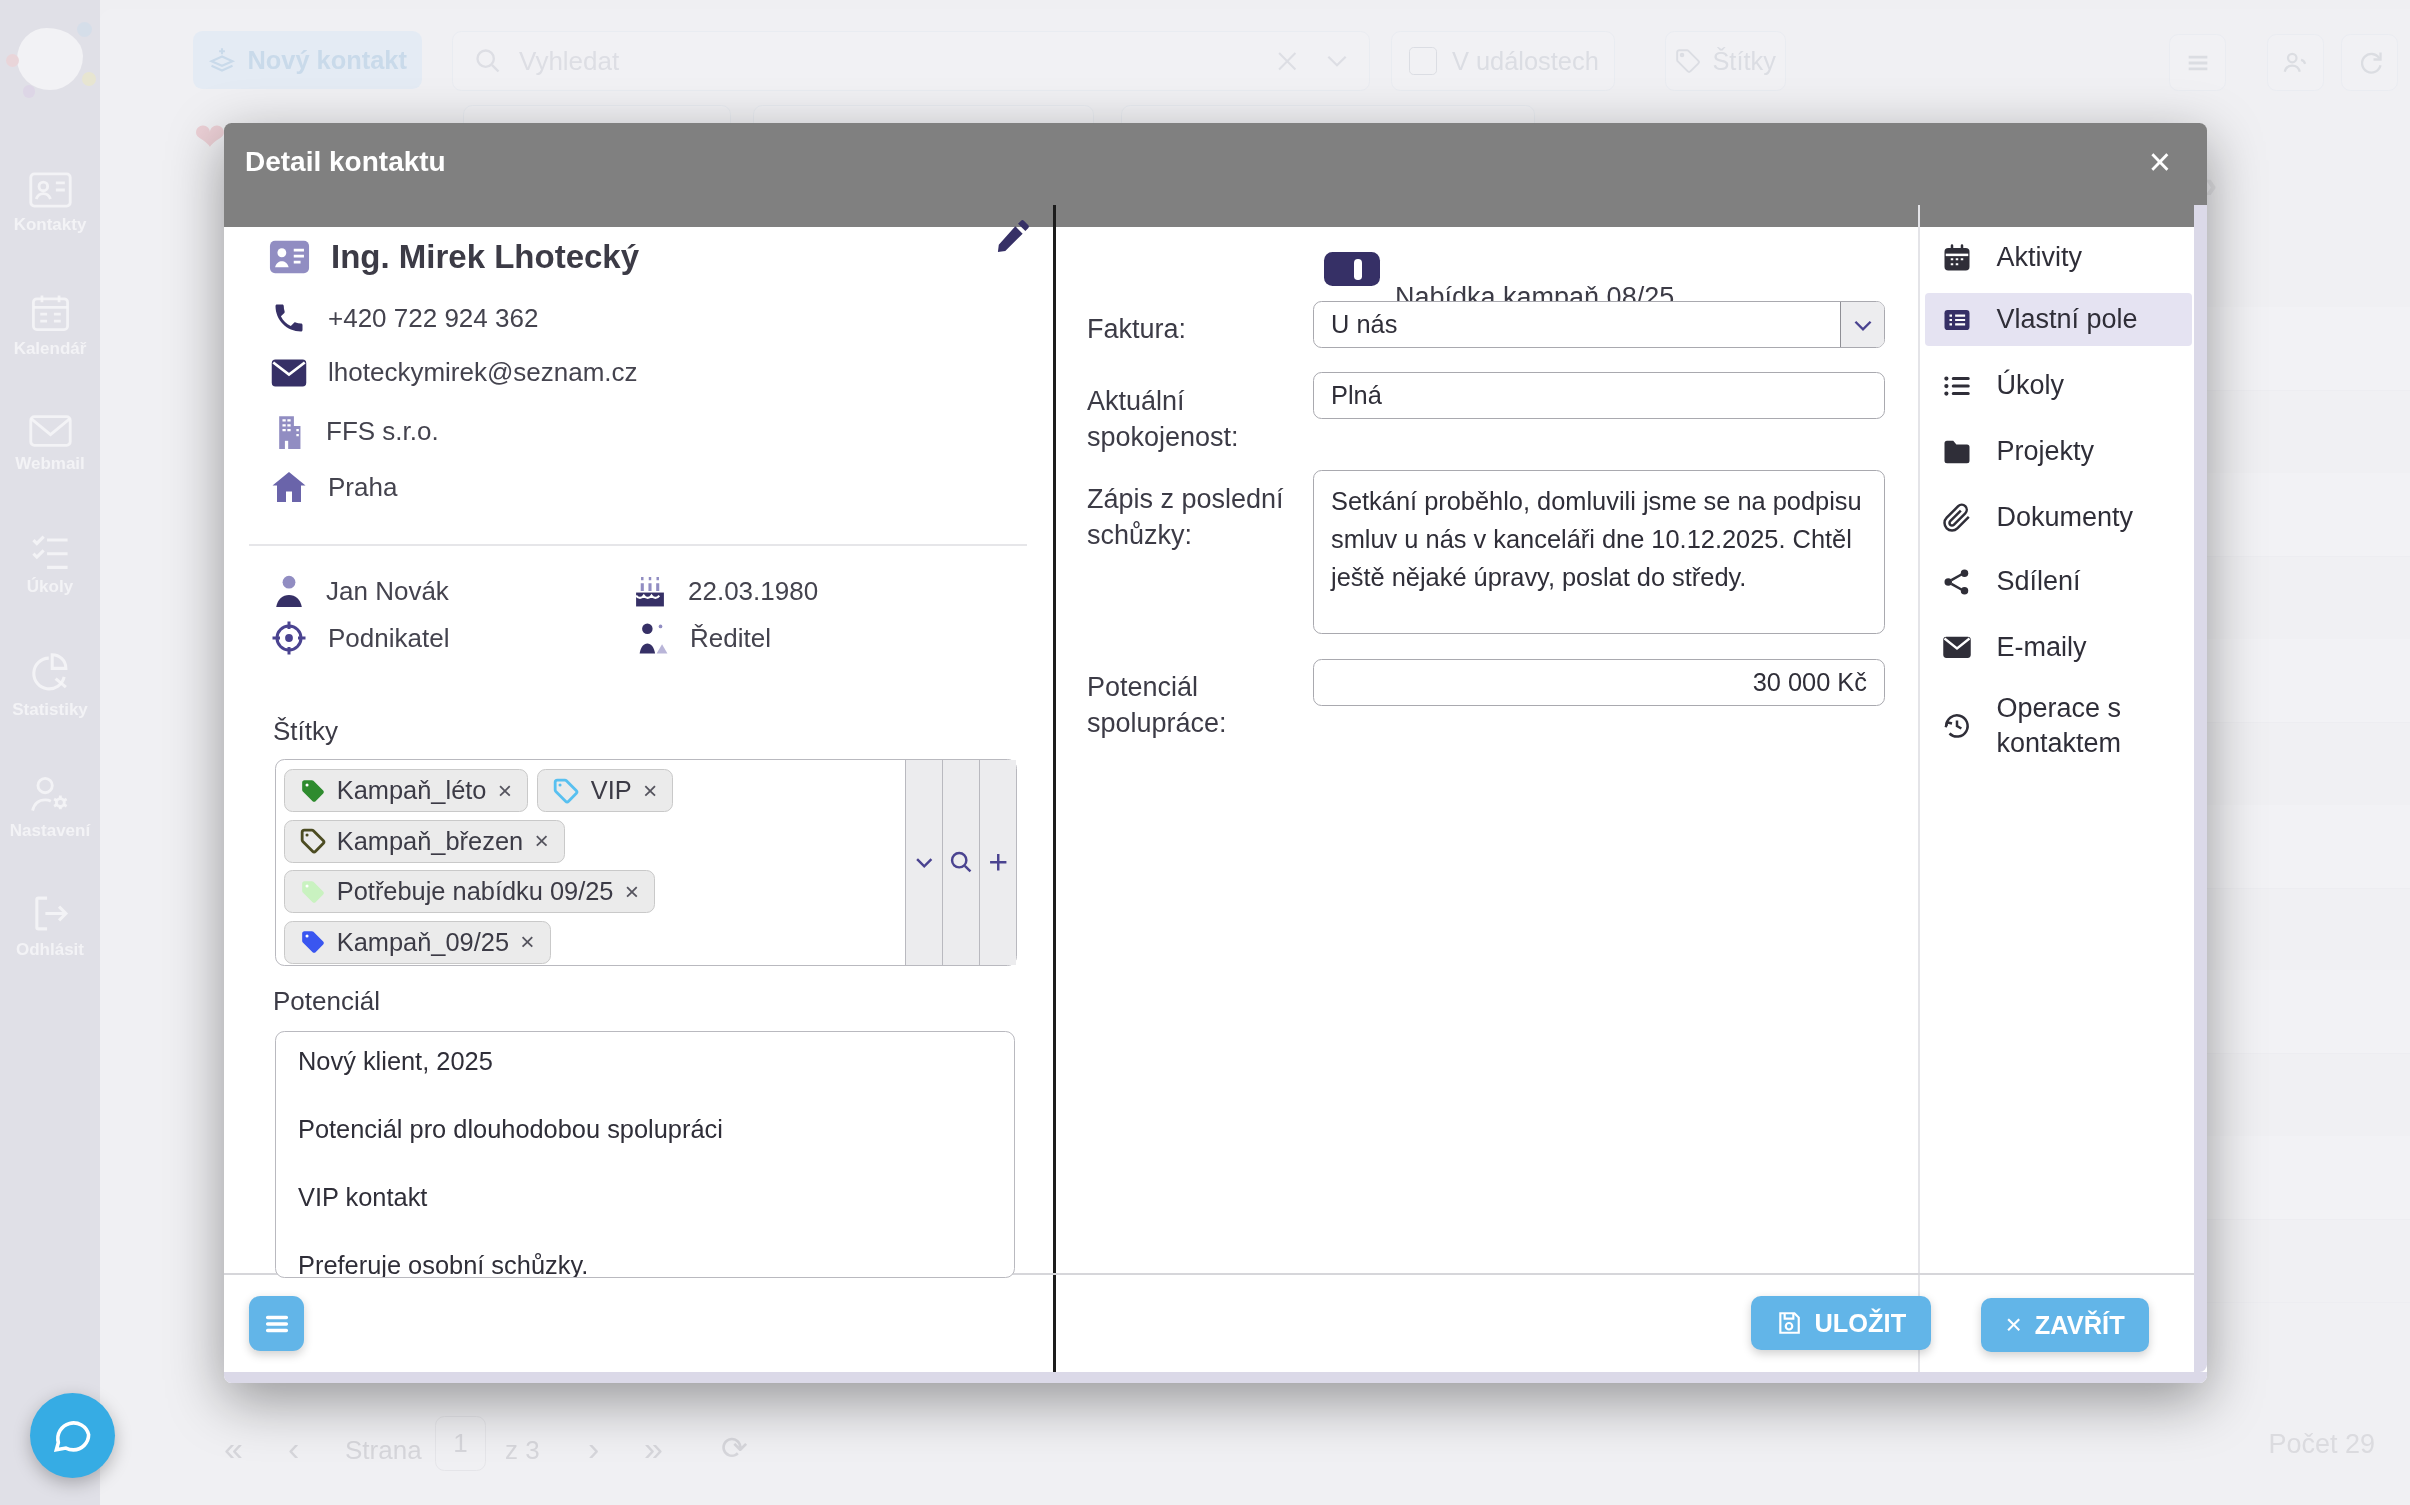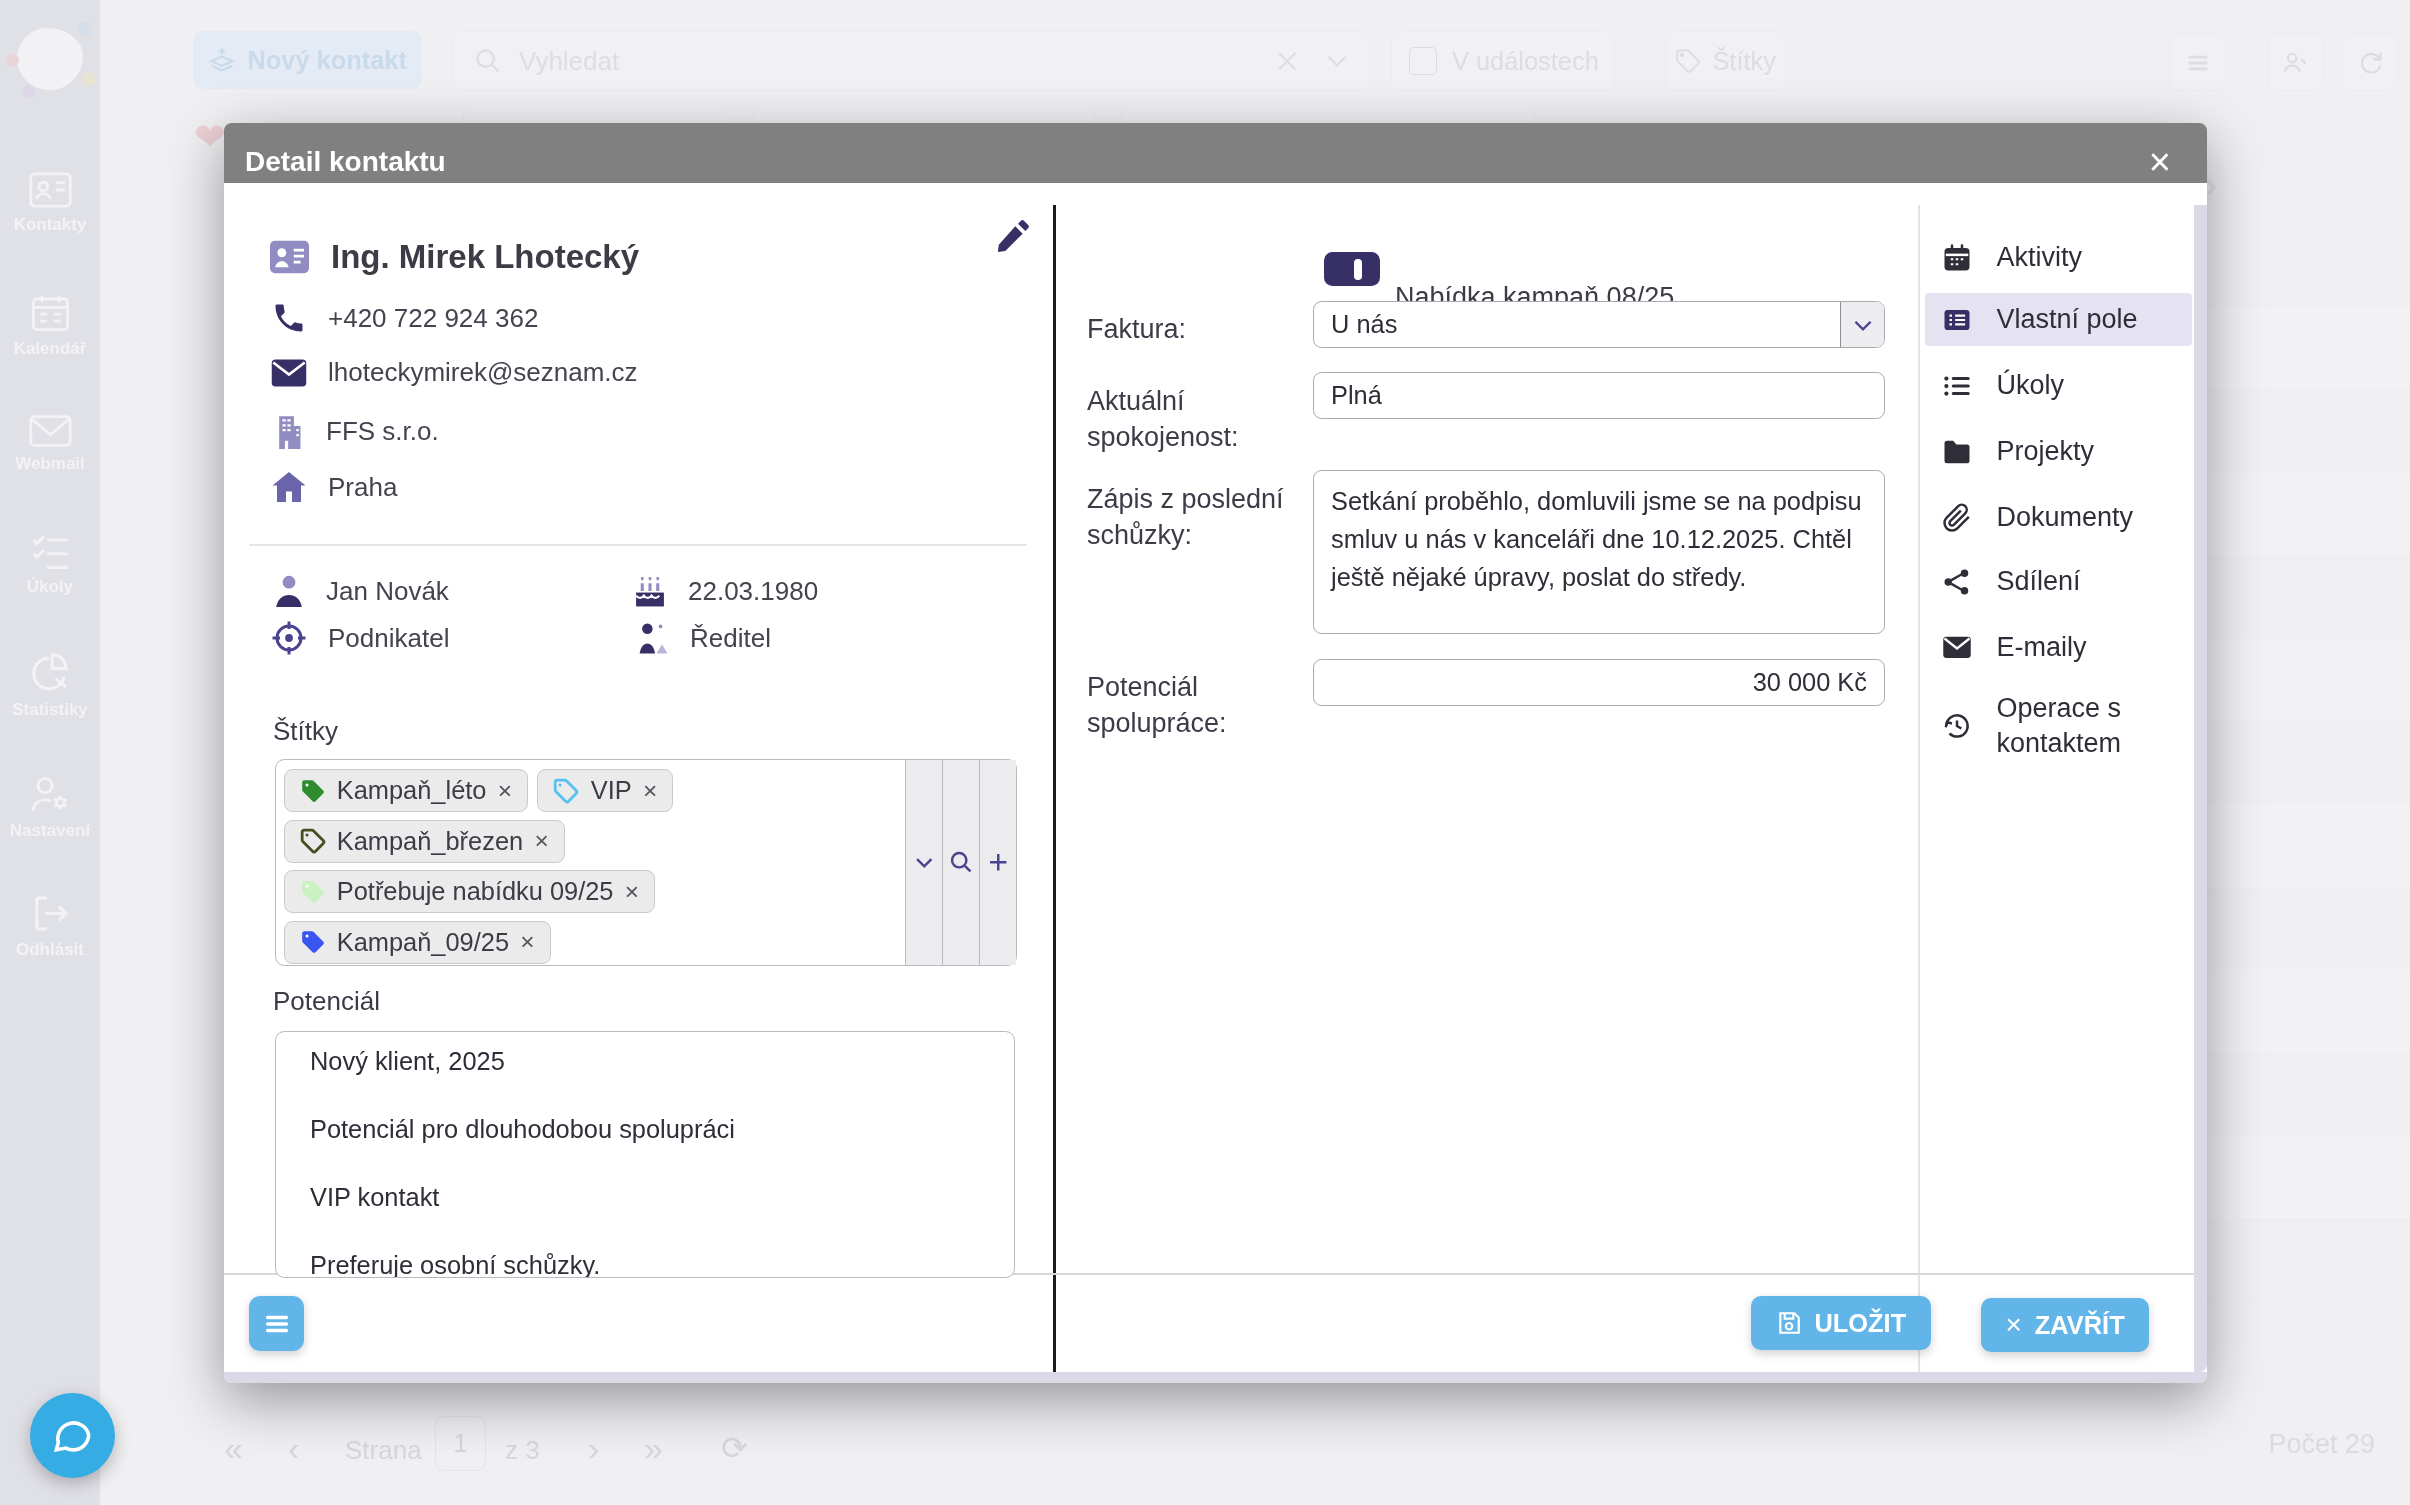--- a/index.html
+++ b/index.html
@@ -36,21 +36,21 @@
           text-align:center;line-height:53px;color:#b9b9bf;background:#f2f2f4;}
   .count{position:absolute;right:36px;top:17px;color:#c3c3c8;font-size:27px;}
   
   .overlay{position:absolute;inset:0;background:rgba(239,239,242,.55);}
   
   .chat{position:absolute;left:30px;top:1393px;width:85px;height:85px;border-radius:50%;background:#36ace4;
         box-shadow:0 5.6px 17px rgba(0,0,0,.25);display:flex;align-items:center;justify-content:center;}
   
   .modal{position:absolute;left:224px;top:123px;width:1983px;height:1260px;background:#fff;border-radius:7.5px;
          box-shadow:0 17px 56px rgba(0,0,0,.38);}
-  .m-head{position:absolute;left:0;top:0;width:100%;height:60px;background:#808080;border-radius:7.5px 7.5px 0 0;}
+  .m-head{position:absolute;left:0;top:0;width:100%;height:104px;background:#808080;border-radius:7.5px 7.5px 0 0;}
   .m-title{position:absolute;left:21px;top:22.6px;color:#fff;font-size:28px;font-weight:700;}
   .m-close{position:absolute;right:36px;top:19px;color:#fff;font-size:38px;font-weight:400;cursor:pointer;line-height:41px;}
   .panel-divider{position:absolute;left:829px;top:82px;width:2.8px;bottom:11.3px;background:#1c1c1c;}
   .panel-divider2{position:absolute;left:1694px;top:82px;width:1.9px;bottom:11.3px;background:#e4e4e8;}
   .vstrip{position:absolute;right:0;top:82px;width:13px;bottom:11.3px;background:#dbd9e8;border-radius:0 0 7.5px 0;}
   .hstrip{position:absolute;left:0;bottom:0;width:100%;height:11.3px;background:#dbd9e8;border-radius:0 0 7.5px 7.5px;}
   .footer-line{position:absolute;left:0;top:1150px;width:1970px;height:1.9px;background:#d6d6da;}
   
   .crow{position:absolute;display:flex;align-items:center;gap:21px;color:#44434e;font-size:26px;}
   .cname{font-size:33px;font-weight:700;color:#3c3b46;}
@@ -61,21 +61,21 @@
   .tchip{display:inline-flex;align-items:center;gap:11.3px;height:41px;padding:0 15px;background:#ebebeb;
          border:1.9px solid #c9c9c9;border-radius:8.5px;font-size:25.4px;color:#3c3b46;}
   .tchip .x{color:#55545e;font-size:24.5px;cursor:pointer;}
   .tag-ico{width:26px;height:26px;}
   .tag-ico path{fill:currentColor;stroke:none;}
   .tag-ico.outline path{fill:none;stroke:currentColor;stroke-width:2.6;}
   .tag-ico circle{fill:#fff;}
   .tag-ico.outline circle{fill:currentColor;}
   .tagbox-ctl{width:36px;border-left:1.9px solid #b9b9bf;background:#ececee;display:flex;align-items:center;justify-content:center;color:#4a4390;cursor:pointer;}
   .comments{position:absolute;left:51px;top:908px;width:740px;height:247px;border:1.9px solid #b9b9bf;border-radius:9.4px;
-            padding:15px 34px;box-sizing:border-box;font-size:25.4px;color:#2f2e38;overflow:hidden;background:#fff;}
+            padding:15px 22px;box-sizing:border-box;font-size:25.4px;color:#2f2e38;overflow:hidden;background:#fff;}
   .comments p{margin:0 0 40px 0;line-height:28px;}
   .sq-btn{position:absolute;width:55px;height:55px;border-radius:11.3px;background:#62b5e8;display:flex;align-items:center;
           justify-content:center;box-shadow:0 3.8px 9.4px rgba(0,0,0,.18);cursor:pointer;}
   
   .toggle{position:absolute;left:1100px;top:129px;width:56px;height:34px;border-radius:8.5px;background:#363066;cursor:pointer;}
   .toggle .knob{position:absolute;left:30px;top:6.6px;width:7.5px;height:21px;border-radius:3.8px;background:#fff;}
   .tgl-label{position:absolute;left:1171px;top:131px;font-size:27px;color:#3c3b46;margin-top:28px;}
   .f-label{position:absolute;left:863px;width:217px;font-size:27px;color:#3c3b46;line-height:36px;}
   .field{position:absolute;left:1089px;width:572px;border:1.9px solid #a9a9af;border-radius:8.5px;background:#fff;
          box-sizing:border-box;font-size:25.4px;color:#2f2e38;}

